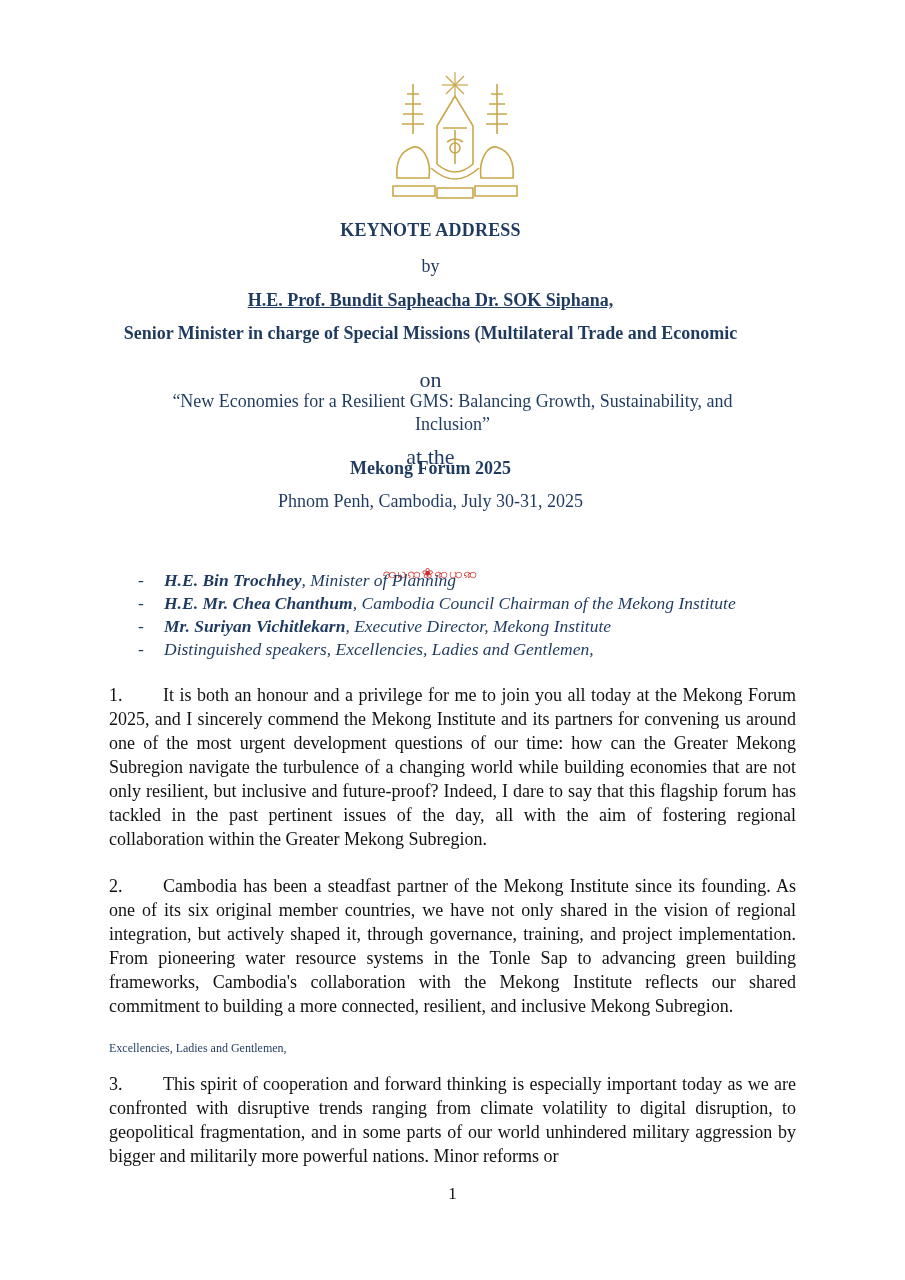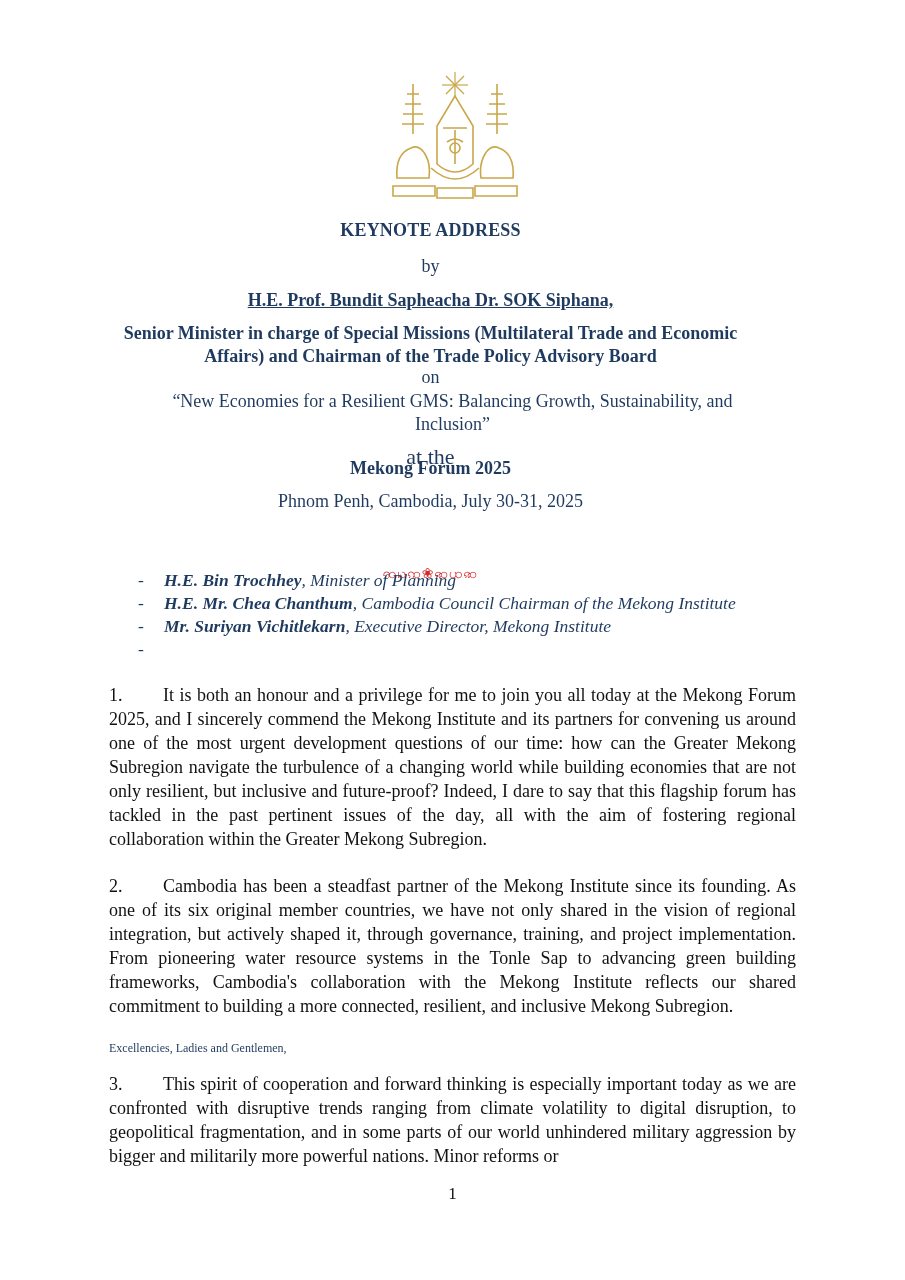--- a/index.html
+++ b/index.html
@@ -4,21 +4,21 @@
 <style>
   html, body { margin: 0; padding: 0; background: #ffffff; }
   body { width: 905px; height: 1280px; position: relative; overflow: hidden;
          font-family: "Liberation Serif", "DejaVu Serif", serif; color: #111; }
   .emblem { position: absolute; left: 385px; top: 68px; width: 140px; height: 136px; }
   .center { position: absolute; left: 0; width: 861px; text-align: center; color: #1f3a5f; }
   .title { top: 220px; font-size: 18px; font-weight: bold; letter-spacing: 0.2px; }
   .by { top: 256px; font-size: 18px; }
   .speaker { top: 290px; font-size: 18px; font-weight: bold; text-decoration: underline; }
   .role { top: 322px; font-size: 18px; font-weight: bold; line-height: 23px; }
-  .on { top: 367px; font-size: 18px; }
+  .on { top: 367px; font-size: 22px; }
   .theme { top: 390px; font-size: 18px; font-weight: normal; line-height: 23px; left: 120px; width: 665px; }
   .atthe { top: 444px; font-size: 22px; }
   .forum { top: 458px; font-size: 18px; font-weight: bold; }
   .place { top: 491px; font-size: 18px; }
   .ornament { top: 564px; font-size: 14px; color: #d42a2a; letter-spacing: 1px; }
   .greetings { position: absolute; left: 138px; top: 569px; list-style: none; margin: 0; padding: 0;
                font-size: 17.5px; font-style: italic; color: #1f3a5f; line-height: 23px; }
   .greetings li { position: relative; padding-left: 26px; }
   .greetings li .dash { position: absolute; left: 0; font-style: normal; }
   .greetings b { font-weight: bold; }
@@ -57,37 +57,36 @@
     <path d="M46 100 Q70 122 94 100"></path>
     <path d="M8 118 L50 118 L50 128 L8 128 Z M52 120 L88 120 L88 130 L52 130 Z M90 118 L132 118 L132 128 L90 128 Z"></path>
   </g>
 </svg>
 
 <div class="center title">KEYNOTE ADDRESS</div>
 <div class="center by">by</div>
 <div class="center speaker">H.E. Prof. Bundit Sapheacha Dr. SOK Siphana,</div>
 <div class="center role">
   <div>Senior Minister in charge of Special Missions (Multilateral Trade and Economic</div>
-  <div>Affairs) and Chairman of the Trade Policy Advisory Board</div>
 </div>
 <div class="center on">on</div>
 <div class="center theme">
   <div>“New Economies for a Resilient GMS: Balancing Growth, Sustainability, and</div>
   <div>Inclusion”</div>
 </div>
 <div class="center atthe">at the</div>
 <div class="center forum">Mekong Forum 2025</div>
 <div class="center place">Phnom Penh, Cambodia, July 30-31, 2025</div>
 <div class="center ornament">ꩡꩢꩡ❀ꩣꩤꩣ</div>
 
 <ul class="greetings">
   <li><span class="dash">-</span><b>H.E. Bin Trochhey</b><span>, Minister of Planning</span></li>
   <li><span class="dash">-</span><b>H.E. Mr. Chea Chanthum</b><span>, Cambodia Council Chairman of the Mekong Institute</span></li>
   <li><span class="dash">-</span><b>Mr. Suriyan Vichitlekarn</b><span>, Executive Director, Mekong Institute</span></li>
-  <li><span class="dash">-</span><b></b></li>
+  <li><span class="dash">-</span><b></b><span>Distinguished speakers, Excellencies, Ladies and Gentlemen,</span></li>
 </ul>
 
 <p class="body p1"><span class="num">1.</span><span>It is both an honour and a privilege for me to join you all today at the Mekong Forum 2025, and I sincerely commend the Mekong Institute and its partners for convening us around one of the most urgent development questions of our time: how can the Greater Mekong Subregion navigate the turbulence of a changing world while building economies that are not only resilient, but inclusive and future-proof? Indeed, I dare to say that this flagship forum has tackled in the past pertinent issues of the day, all with the aim of fostering regional collaboration within the Greater Mekong Subregion.</span></p>
 
 <p class="body p2"><span class="num">2.</span><span>Cambodia has been a steadfast partner of the Mekong Institute since its founding. As one of its six original member countries, we have not only shared in the vision of regional integration, but actively shaped it, through governance, training, and project implementation. From pioneering water resource systems in the Tonle Sap to advancing green building frameworks, Cambodia's collaboration with the Mekong Institute reflects our shared commitment to building a more connected, resilient, and inclusive Mekong Subregion.</span></p>
 
 <div class="salute">Excellencies, Ladies and Gentlemen,</div>
 
 <p class="body p3"><span class="num">3.</span><span>This spirit of cooperation and forward thinking is especially important today as we are confronted with disruptive trends ranging from climate volatility to digital disruption, to geopolitical fragmentation, and in some parts of our world unhindered military aggression by bigger and militarily more powerful nations. Minor reforms or</span></p>
 

